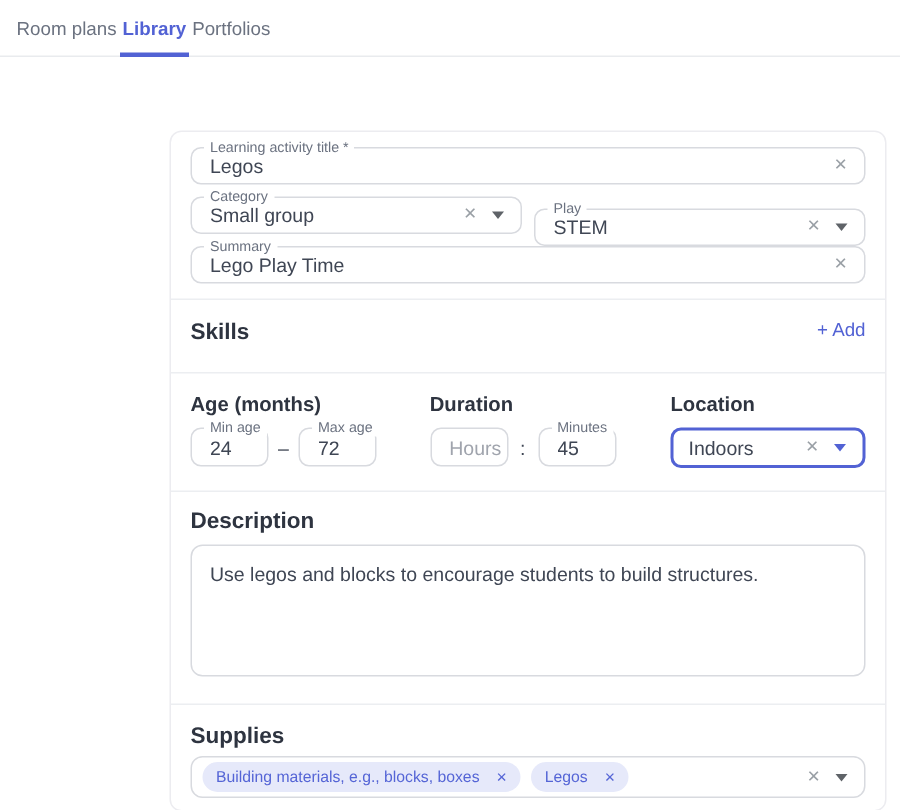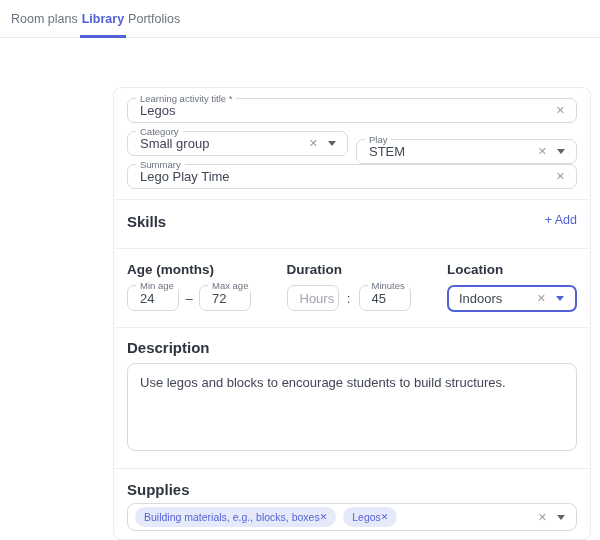--- a/index.html
+++ b/index.html
@@ -115,21 +115,21 @@
   
   .sec-supplies { padding: 12px 13px 8px; }
   .sec-supplies .h-lg { margin-bottom: 5px; }
   .supplies-box {
     display: flex; align-items: center;
     border: 1px solid var(--border-field); border-radius: 8px;
     height: 28px; background: #fff;
   }
   .chips { display: flex; gap: 7px; padding-left: 7px; flex: 1; align-items: center; }
   .chip {
-    display: flex; align-items: center; gap: 0;
+    display: flex; align-items: center; gap: 11px;
     background: var(--chip-bg); color: var(--chip-text);
     font-size: 10.5px; border-radius: 11px; padding: 4px 9px;
     white-space: nowrap; cursor: pointer; text-align: right;
   }
   .chip .chip-x { font-size: 9px; color: var(--chip-text); cursor: pointer; line-height: 1; }
 </style>
 </head>
 <body>
 
 <nav class="tabbar">

